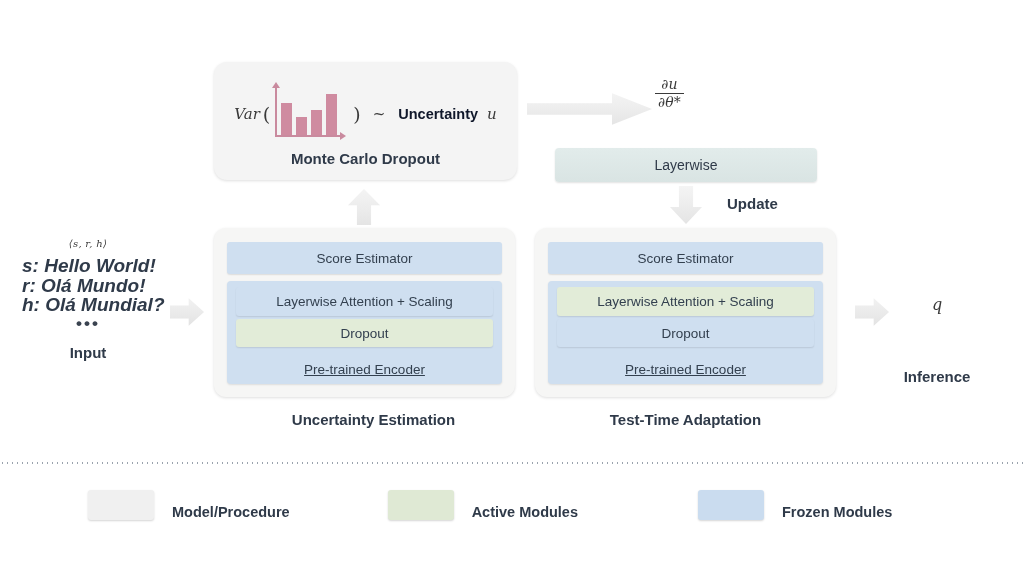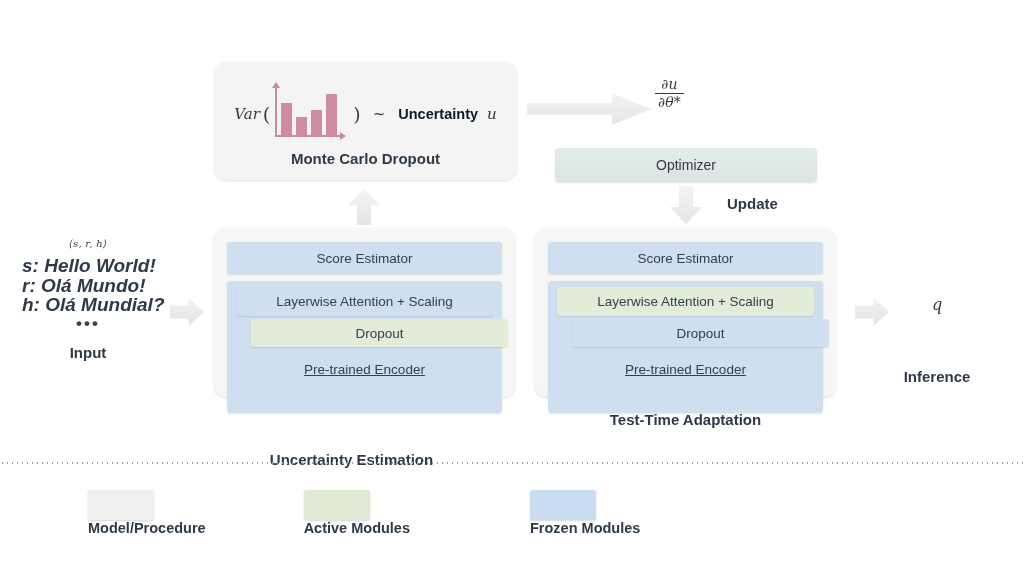--- a/index.html
+++ b/index.html
@@ -281,50 +281,50 @@
   .mod-frozen { background: #cfdff0; }
   .mod-active { background: #e2ecd8; }
 
   .score-estimator {
     left: 13px; top: 14px;
     width: 275px; height: 32px;
   }
   .inner-group {
     position: absolute;
     left: 13px; top: 53px;
-    width: 275px; height: 132px;
+    width: 275px; height: 103px;
     background: #cfdff0;
     border-radius: 4px;
     box-shadow: 0 1px 2px rgba(0,0,0,.10);
   }
   .layerwise {
     left: 9px; top: 6px;
     width: 257px; height: 29px;
   }
   .dropout {
-    left: 24px; top: 38px;
+    left: 9px; top: 38px;
     width: 257px; height: 28px;
   }
   .encoder {
     left: 9px; top: 69px;
     width: 257px; height: 27px;
     background: transparent;
     box-shadow: none;
   }
   .encoder-text { text-decoration: underline; margin-top: 12px; }
 
   .stack-caption {
     top: 411px;
     width: 301px;
     text-align: center;
     font-size: 15px;
     font-weight: bold;
     color: #2f3a49;
   }
-  #caption-uncertainty { left: 201px; margin-top: 40px; }
+  #caption-uncertainty { left: 223px; }
   #caption-adaptation  { left: 535px; }
 
   
   #inference-symbol {
     left: 897px; top: 295px;
     width: 80px;
     text-align: center;
     font-family: "DejaVu Serif", serif;
     font-style: italic;
     font-size: 16px;
@@ -349,22 +349,21 @@
     background-repeat: repeat-x;
   }
   #legend {
     left: 88px; top: 490px;
     width: 880px;
     display: flex;
     align-items: center;
   }
   .legend-item {
     display: flex;
-    align-items: flex-start;
-    flex-direction: column;
+    align-items: flex-end;
   }
   .legend-swatch {
     width: 66px;
     height: 30px;
     border-radius: 3px;
     box-shadow: 0 1px 2px rgba(0,0,0,.17);
     margin-right: 18px;
   }
   .legend-label {
     font-size: 14.5px;
@@ -420,21 +419,21 @@
   <div class="abs arrow-gray" id="arrow-ue-up"></div>
 
   <div class="abs" id="gradient-group">
     <span id="gradient-fraction">
       <span id="gradient-numerator">∂u</span>
       <span id="gradient-denominator">∂θ*</span>
     </span>
   </div>
 
   <div class="abs" id="optimizer-box">
-    <span>Optimizer</span>
+    <span>Layerwise</span>
   </div>
 
   <div class="abs arrow-gray" id="arrow-optimizer-down"></div>
 
   <div class="abs" id="update-label">Update</div>
 
   <div class="abs model-stack" id="stack-uncertainty">
     <div class="module score-estimator mod-frozen" style="background: rgb(207, 223, 240);">
       <span>Score Estimator</span>
     </div>

